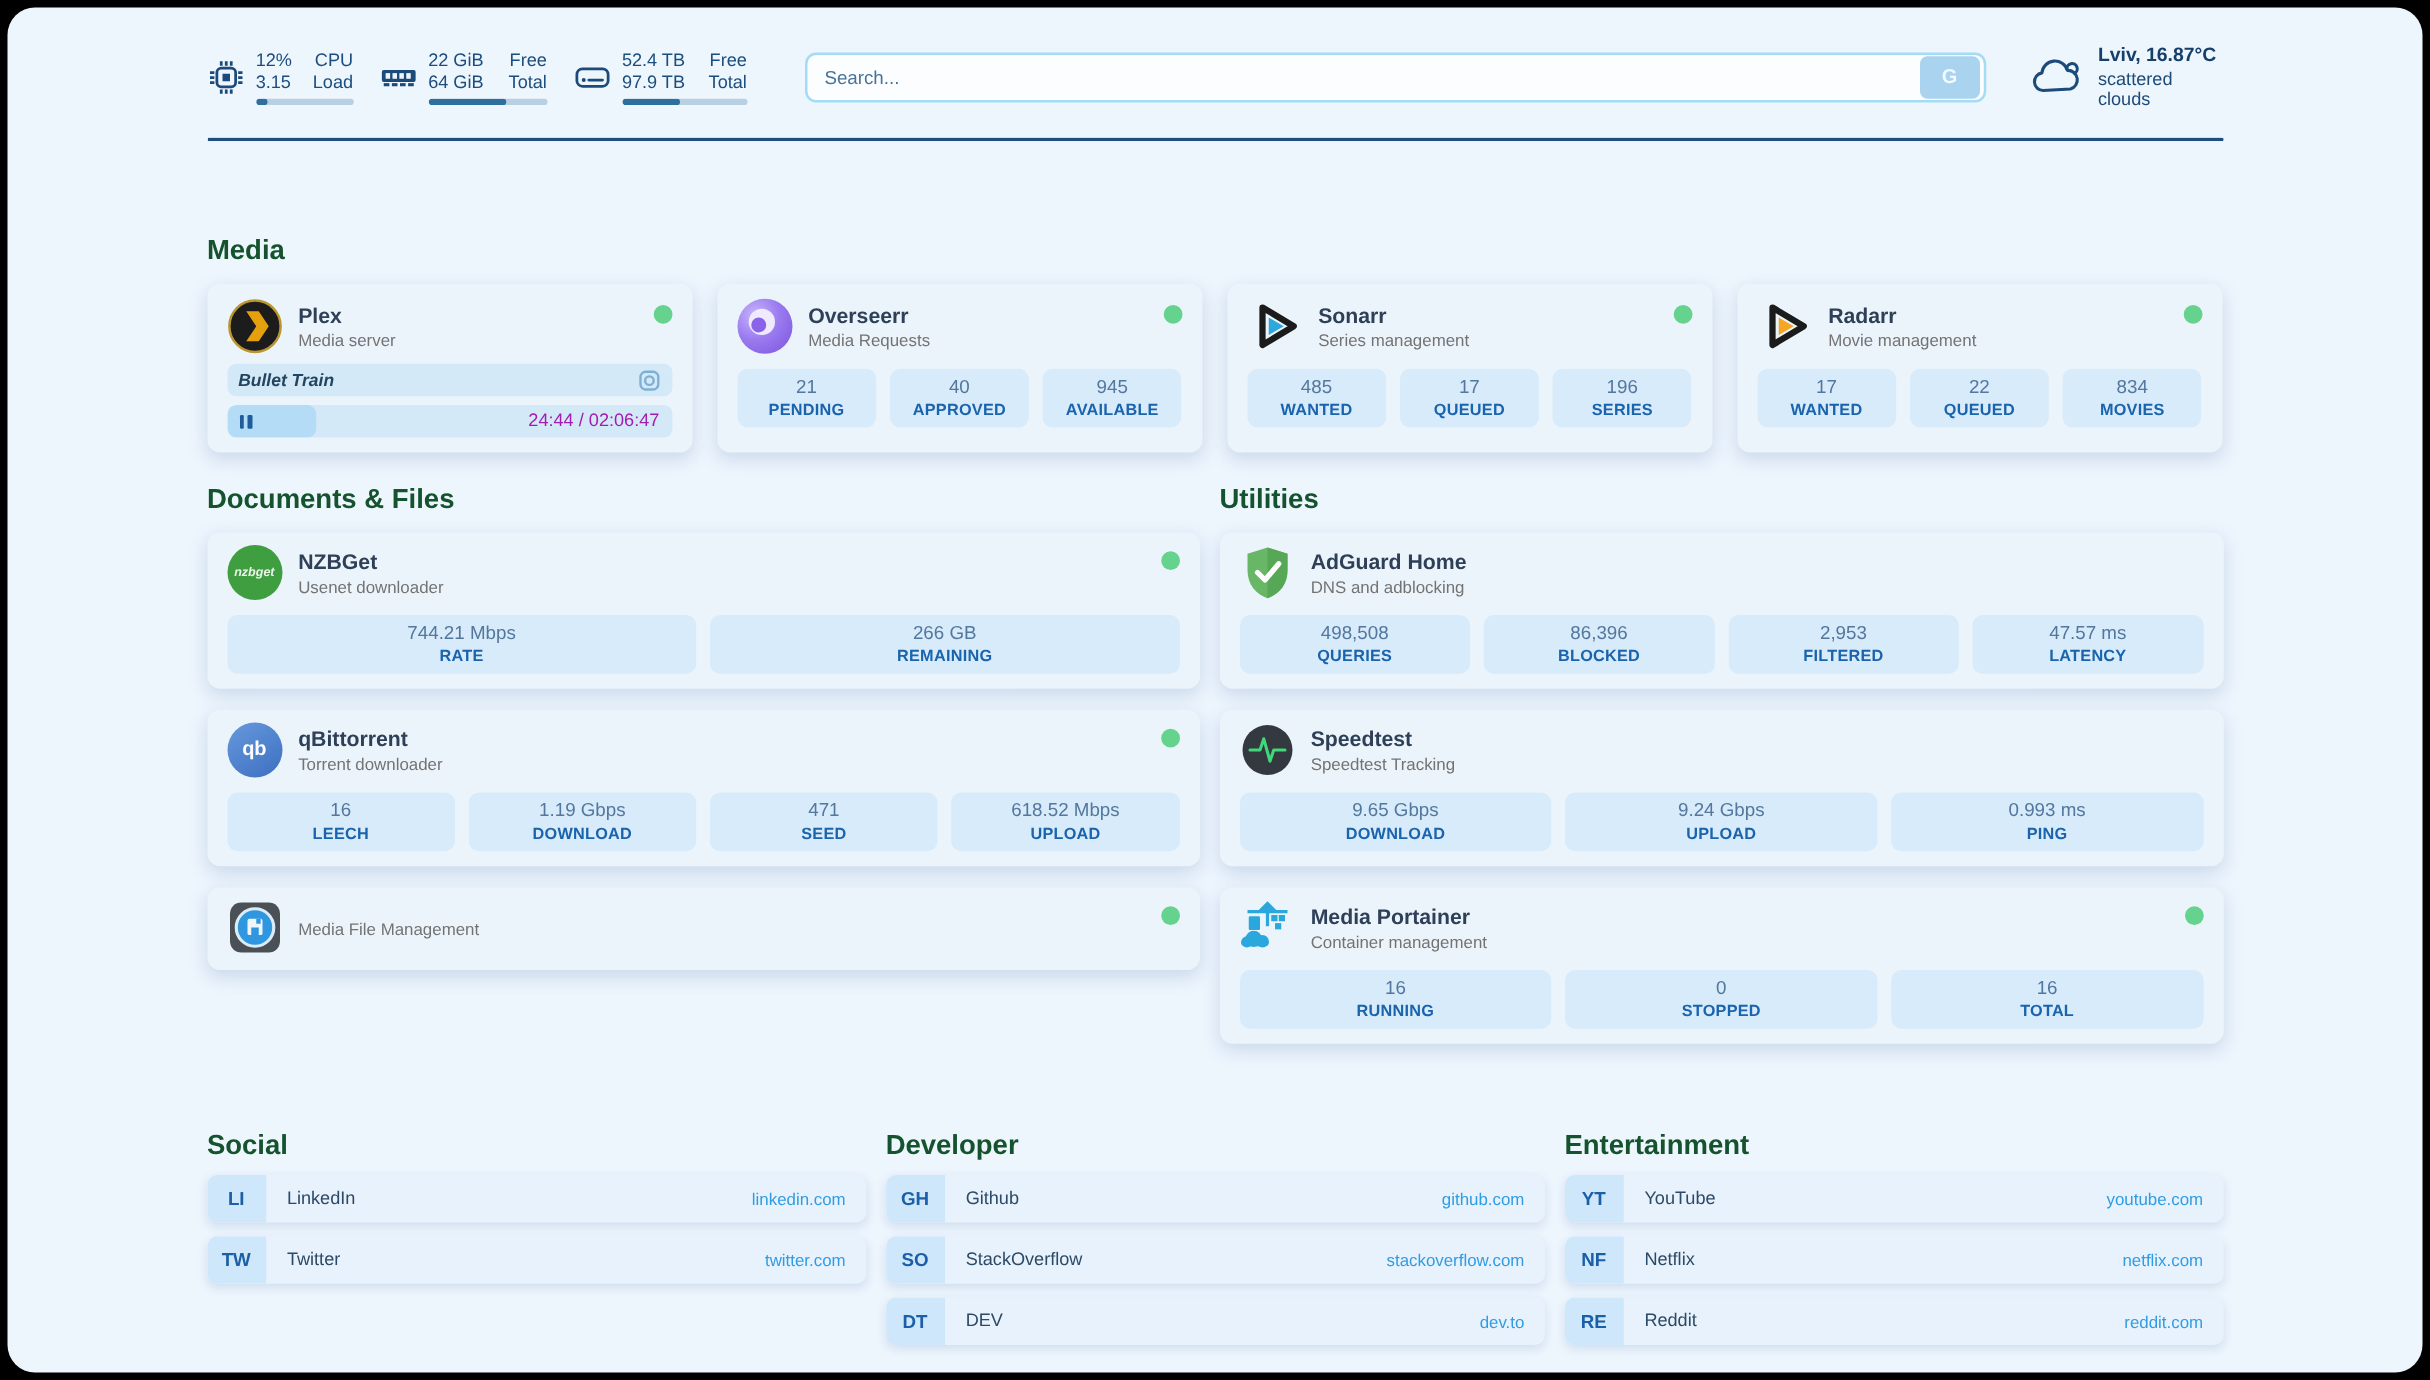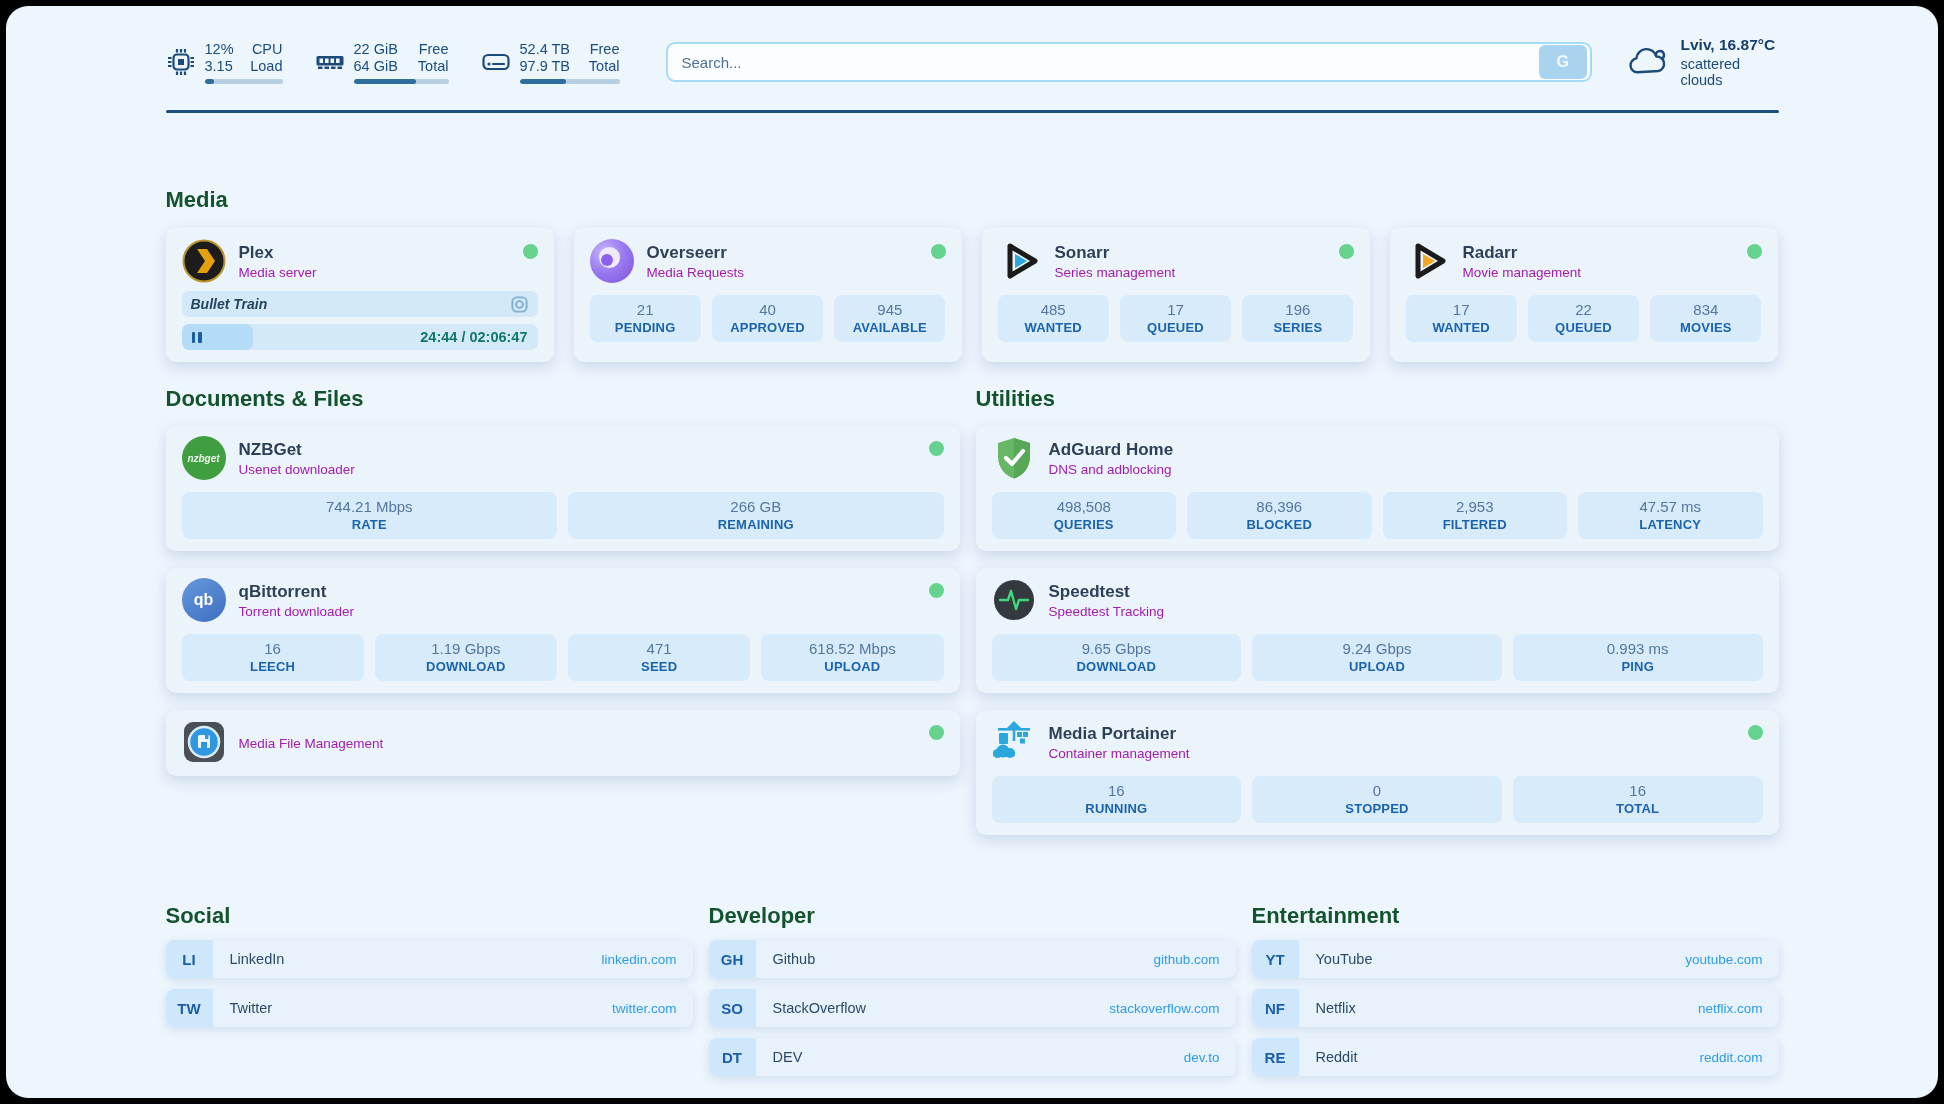--- a/index.html
+++ b/index.html
@@ -2,21 +2,21 @@
 <html><head>
 <meta charset="utf-8">
 <style>
   * { margin:0; padding:0; box-sizing:border-box; }
   html,body { width:1944px; height:1104px; background:#000; font-family:"Liberation Sans", sans-serif; overflow:hidden; }
   .frame { position:absolute; inset:6px; background:#edf5fd; border-radius:22px; overflow:hidden; }
   .content { width:1613px; margin:0 auto; }
 
   
   .topbar { margin-top:30px; display:flex; align-items:center; }
-  .sysstats { display:flex; gap:32px; }
+  .sysstats { display:flex; gap:21px; }
   .sys { display:flex; gap:9px; align-items:center; }
   .sys-icon { width:30px; height:30px; flex:0 0 auto; }
   .sys-txt { display:flex; flex-direction:column; }
   .sys-rows { display:flex; flex-direction:column; }
   .sys-row { display:flex; justify-content:space-between; gap:14px; font-size:14.5px; color:#1b4d7e; line-height:17px; }
   .sys-bar { margin-top:4px; height:5px; border-radius:3px; background:#b9cfe2; overflow:hidden; }
   .sys-fill { height:100%; border-radius:3px; background:#2e6f9e; }
   .w-cpu .sys-row { width:78px; } .w-ram .sys-row { width:95px; } .w-disk .sys-row { width:100px; }
 
   .search { margin-left:46px; width:992px; height:40px; background:#fbfdff; border:2px solid #a5dcf5; border-radius:9px; display:flex; align-items:center; overflow:hidden; }
@@ -34,36 +34,36 @@
   .section-title { font-size:22px; font-weight:700; color:#14532d; }
   .mt-media { margin-top:74px; }
   .media-row { display:flex; gap:20px; margin-top:14px; }
 
   .card { background:#ecf4fb; border-radius:10px; box-shadow:0 5px 14px rgba(110,145,185,.28); cursor:pointer; }
   .app-card { width:388px; padding:12px 16px 12px 16px; }
   .app-head { display:flex; align-items:center; gap:13px; }
   .app-icon { width:44px; height:44px; flex:0 0 auto; }
   .app-names { flex:1; min-width:0; }
   .app-title { font-size:17px; font-weight:600; color:#2e3f58; }
-  .app-sub { font-size:13.5px; color:#a21caf; margin-top:2px; }
+  .app-sub { font-size:13.5px; color:#737373; margin-top:2px; }
   .status-dot { width:15px; height:15px; border-radius:50%; background:#65d38d; align-self:flex-start; margin-top:5px; flex:0 0 auto; }
 
   .stat-row { display:flex; gap:11px; margin-top:12px; }
   .stat { flex:1; background:#d7ebfa; border-radius:8px; text-align:center; padding:6px 4px 7px; }
   .stat-value { font-size:15px; color:#54779e; }
   .stat-label { font-size:13px; font-weight:700; color:#1a63ad; margin-top:2px; letter-spacing:.2px; }
 
   
   .plex-row { margin-top:8px; background:#d4e9f8; border-radius:7px; height:26px; display:flex; align-items:center; padding:0 9px;font-style:italic; }
   .plex-name { font-size:14px; font-weight:600; color:#24455f; flex:1; }
   .plex-progress { margin-top:7px; background:#d4e9f8; border-radius:7px; height:26px; position:relative; display:flex; align-items:center; overflow:hidden; }
   .plex-fill { position:absolute; left:0; top:0; bottom:0; background:#b5dcf6; border-radius:7px; }
   .pause { position:relative; margin-left:10px; display:flex; gap:3px; }
   .pause span { width:3.5px; height:11px; background:#1d5d9b; border-radius:1px; display:block; }
-  .plex-time { position:relative; margin-left:auto; padding-right:10px; font-size:14.5px; font-weight:700; color:#0f766e; }
+  .plex-time { position:relative; margin-left:auto; padding-right:10px; font-size:14.5px; font-weight:400; color:#a21caf; }
 
   
   .two-col { display:flex; gap:16px; margin-top:24px; }
   .col-l { width:794px; } .col-r { width:803px; }
   .col-cards .card { margin-top:14px; padding:10px 16px 12px; }
   .col-cards .card + .card { margin-top:17px; }
 
   
   .bottom { display:flex; gap:16px; margin-top:68px; padding-bottom:40px; }
   .bm-col { flex:1; }

